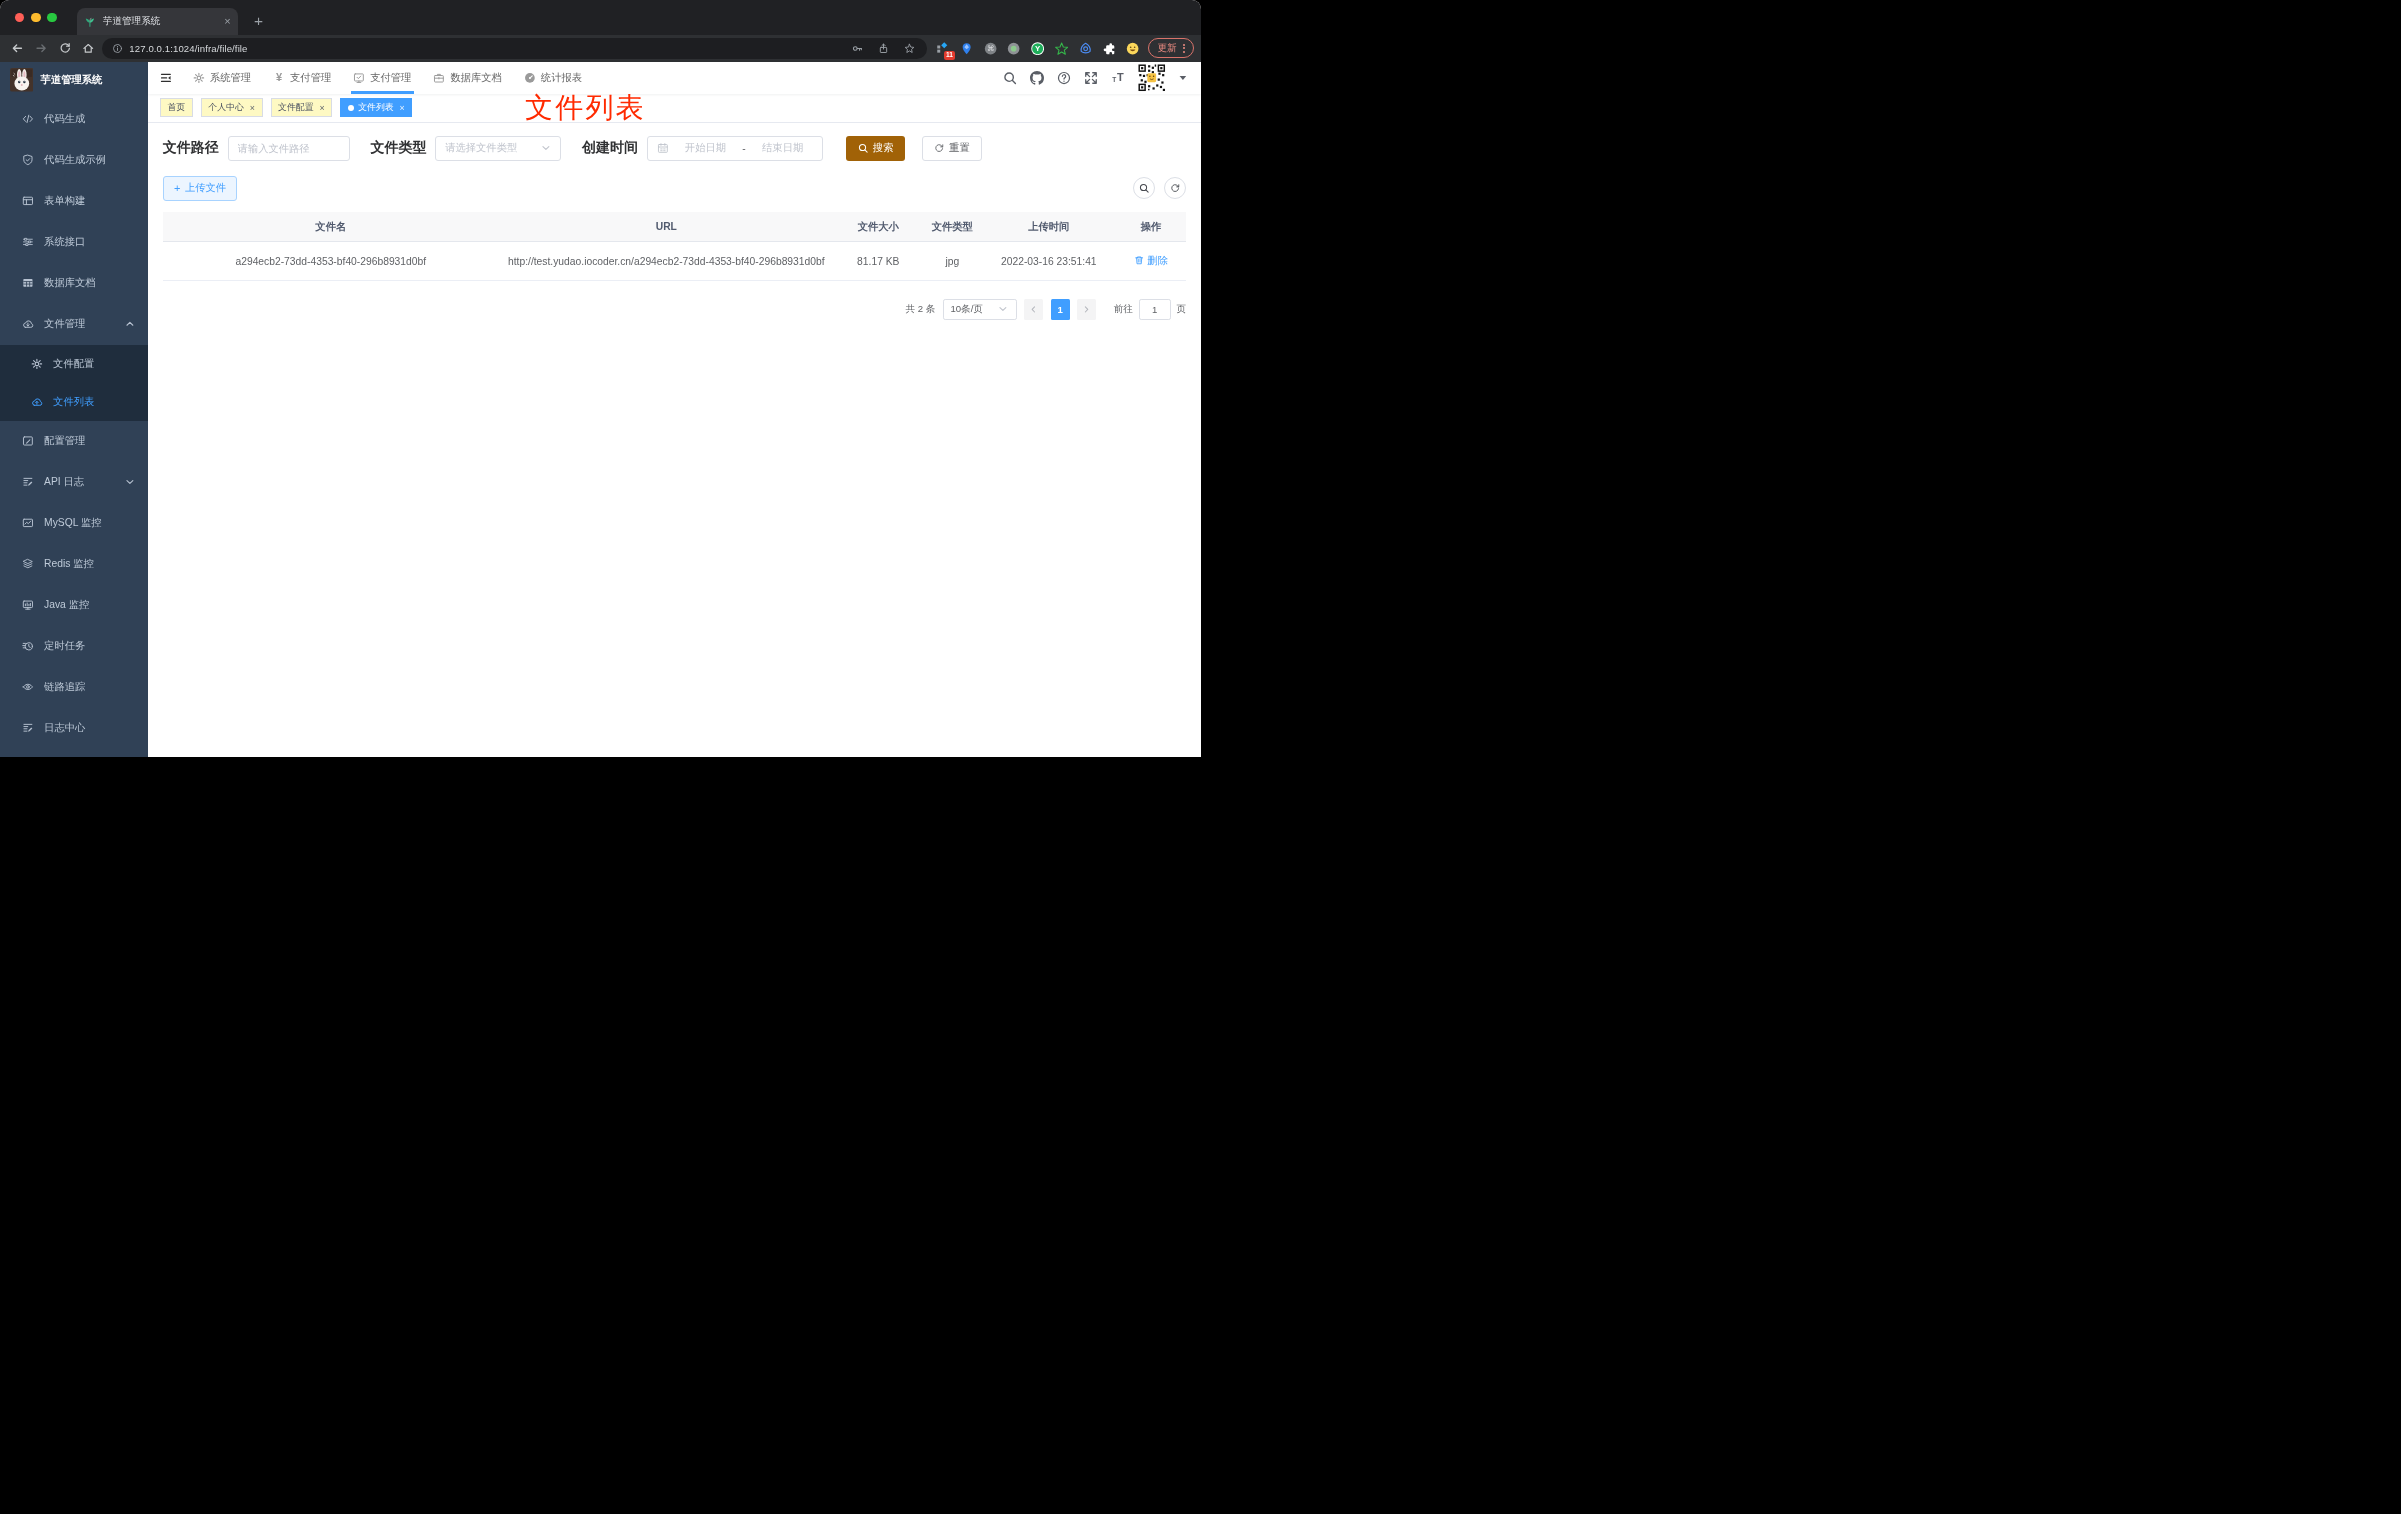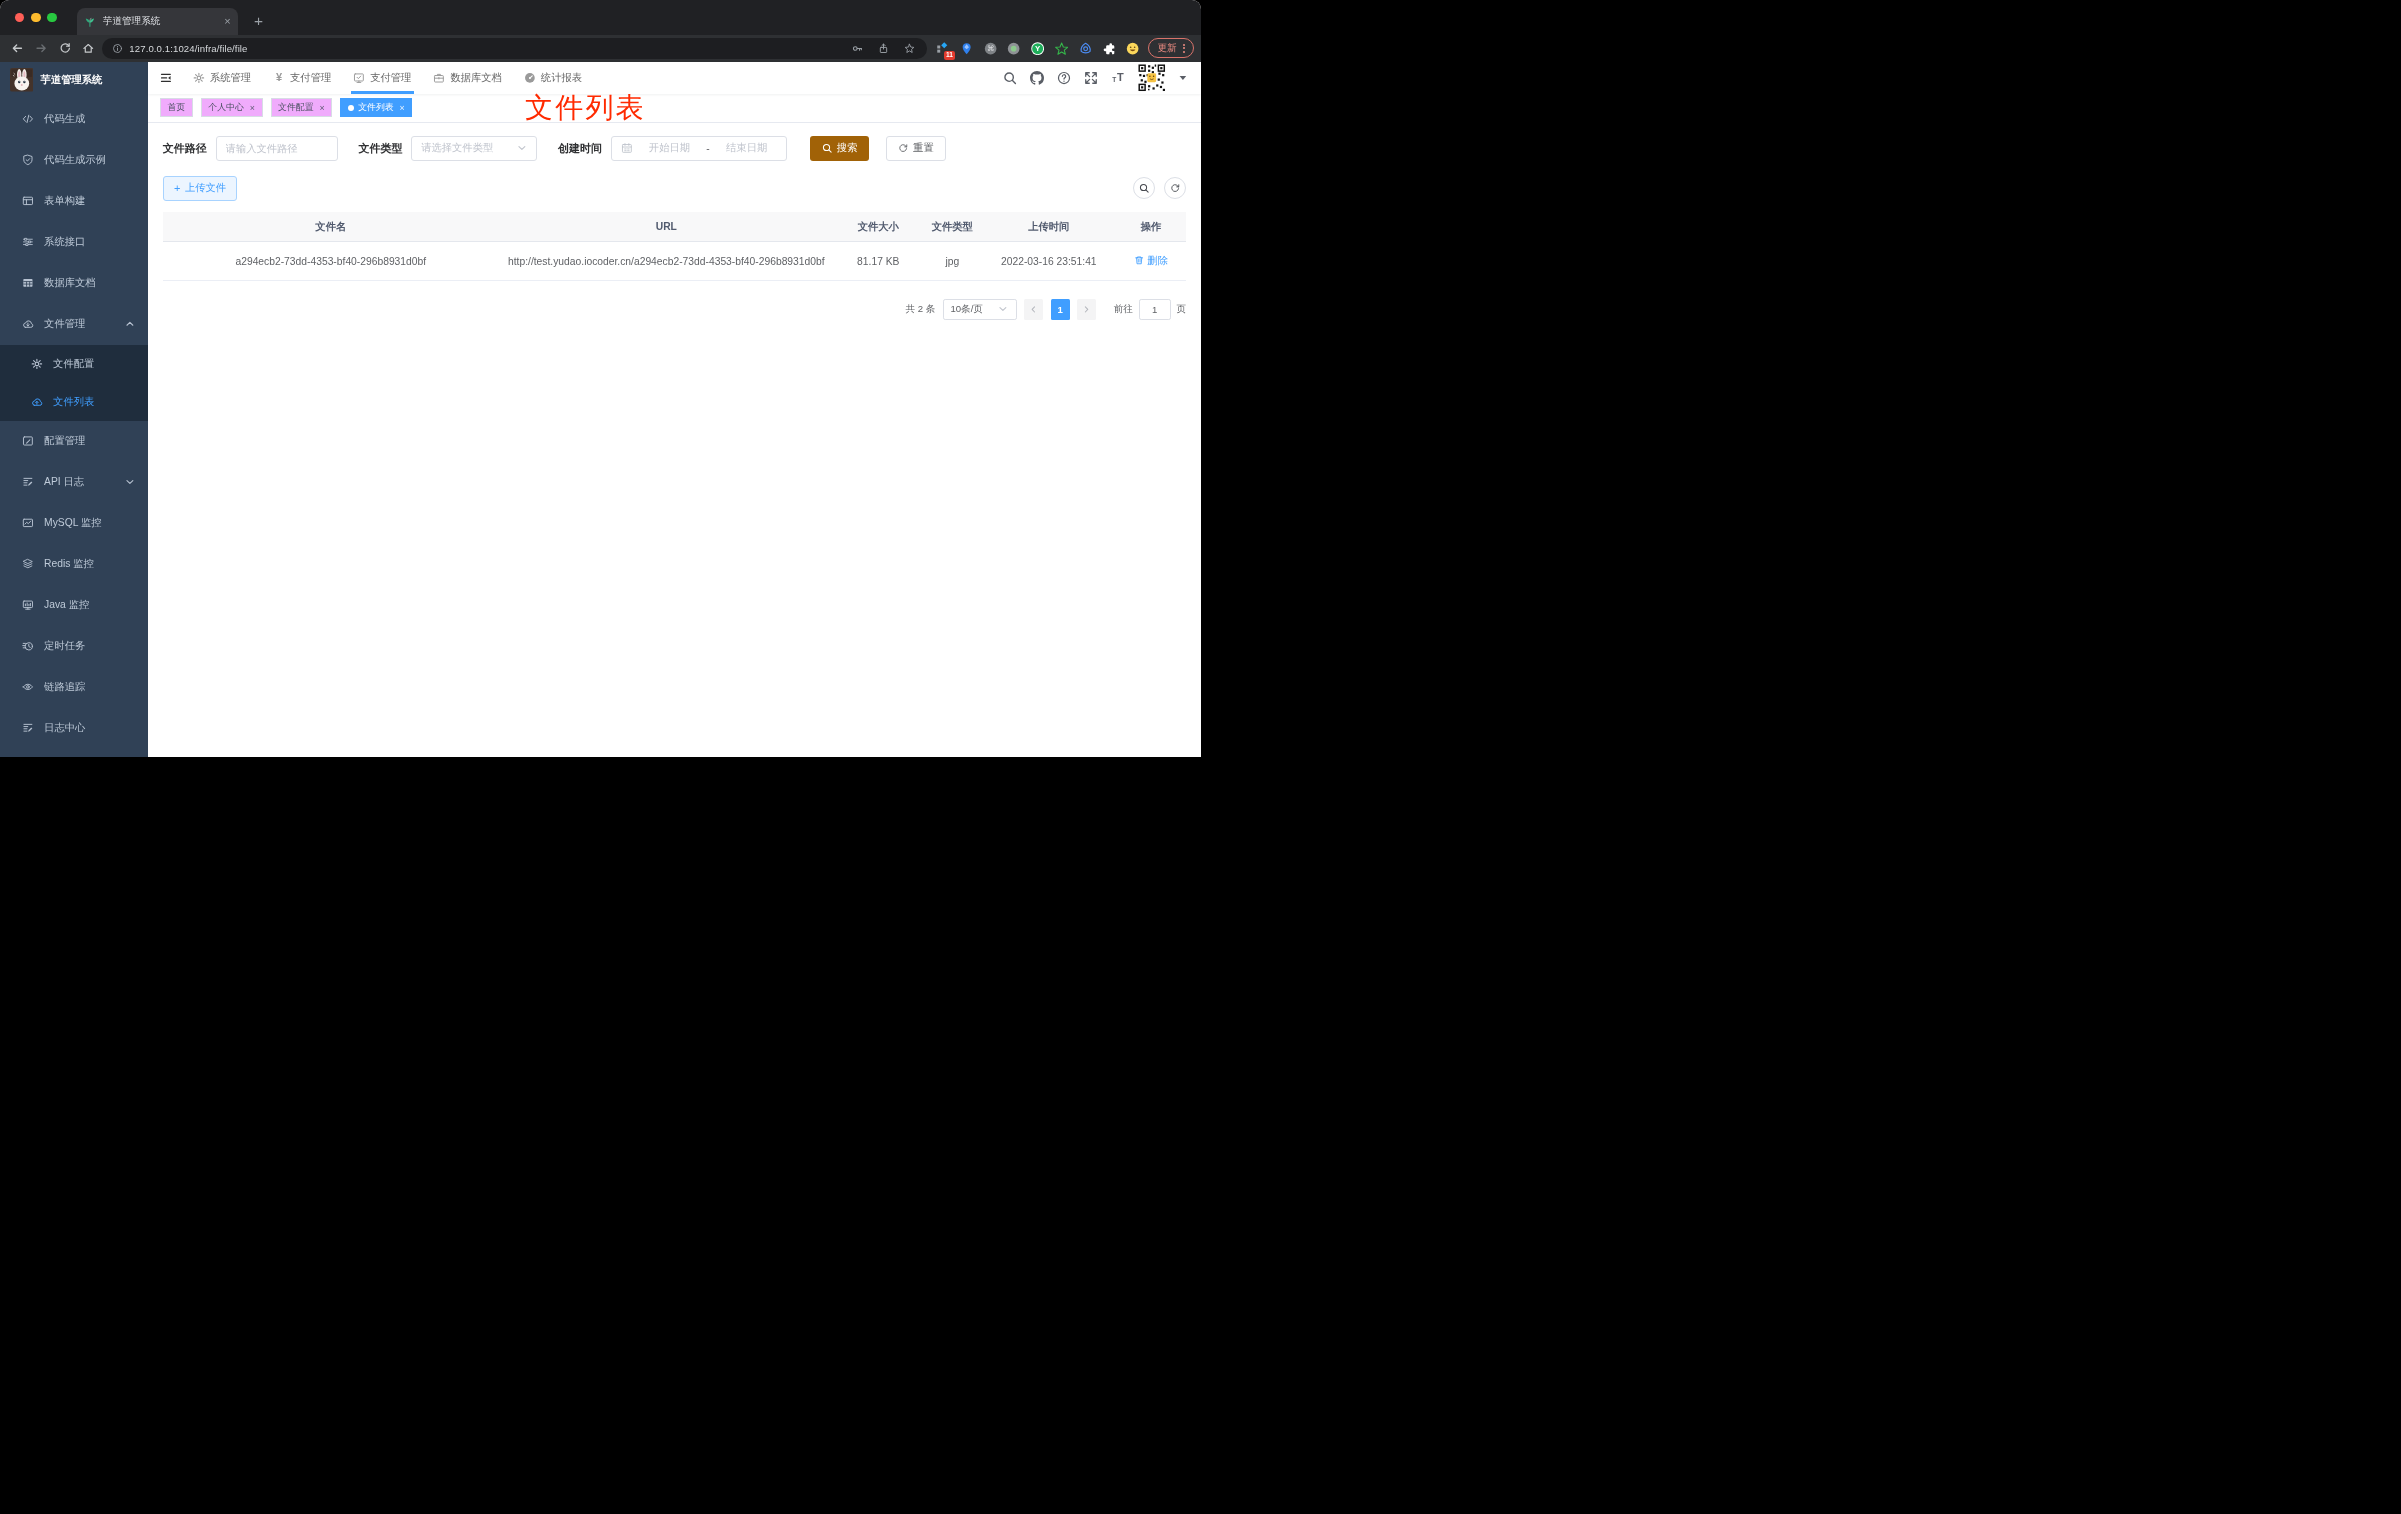--- a/index.html
+++ b/index.html
@@ -45,28 +45,28 @@
 .hamburger{width:14.8px;height:14.8px;color:#2f2f2f;margin-right:10.3px;cursor:pointer;flex:none}
 .topmenu{display:flex;height:100%}
 .topmenu-item{display:flex;align-items:center;gap:5.2px;padding:1px 11px;color:#666;font-size:10.3px;position:relative;cursor:pointer}
 .topmenu-item .mi{color:#9a9a9a}
 .topmenu-item.active::after{content:"";position:absolute;left:8.9px;right:8.9px;bottom:0;height:2.2px;background:#409eff}
 .nav-right{margin-left:auto;display:flex;align-items:center;gap:11px}
 .hbtn{width:16px;height:16px;display:flex;align-items:center;justify-content:center;color:#5a5e66;cursor:pointer}
 .avatar{width:29.5px;height:29.5px;border-radius:3.7px;overflow:hidden;cursor:pointer;flex:none}
 .caret{width:8.9px;height:8.9px;color:#5a5e66;cursor:pointer}
 .tags{height:29px;display:flex;align-items:center;gap:8px;padding:0 11.8px;border-bottom:0.7px solid #e6e9f0;background:#fff;position:relative;z-index:5;flex:none}
-.tag{height:19px;display:flex;align-items:center;gap:4.4px;border:0.7px solid #d8dce5;background:#f0abfc;color:#495060;font-size:8.9px;padding:0 6.6px;cursor:pointer}
+.tag{height:19px;display:flex;align-items:center;gap:4.4px;border:0.7px solid #d8dce5;background:#fef9c3;color:#495060;font-size:8.9px;padding:0 6.6px;cursor:pointer}
 .tag.active{background:#409eff;border-color:#409eff;color:#fff}
 .dot8{width:5.9px;height:5.9px;border-radius:50%;background:#fff}
 .tclose{font-size:8.9px;margin-left:1.5px;opacity:.85;cursor:pointer}
 .content{flex:1;padding:13.3px 14.8px;position:relative;background:#fff;overflow:hidden}
 
 .filter-row{display:flex;align-items:center;margin-bottom:14.8px}
-.flabel{font-size:11px;font-weight:bold;color:#303133;margin-right:8.9px;white-space:nowrap}
+.flabel{font-size:14px;font-weight:bold;color:#303133;margin-right:8.9px;white-space:nowrap}
 .fbox{height:25px;border:0.7px solid #dcdfe6;border-radius:3px;display:flex;align-items:center;padding:0 8.9px;font-size:10.3px;background:#fff;color:#bfc3cc}
 input.real{height:25px;border:0.7px solid #dcdfe6;border-radius:3px;padding:0 8.9px;font-size:10.3px;color:#606266;outline:none;font-family:inherit}
 input.real::placeholder{color:#bfc3cc}
 .input-path{width:122px;margin-right:20.7px}
 .select-type{width:126px;margin-right:20.7px;justify-content:space-between;cursor:pointer}
 .selcaret{width:9.6px;height:9.6px;color:#c0c4cc}
 .daterange{width:176px;margin-right:10.3px;gap:6.6px;cursor:pointer}
 .daterange .ph{flex:1;text-align:center}
 .dsep{color:#606266}
 .btn{height:25px;border-radius:3px;font-size:10.3px;display:inline-flex;align-items:center;gap:4.4px;padding:0 11px;cursor:pointer;border:0.7px solid transparent;white-space:nowrap}

